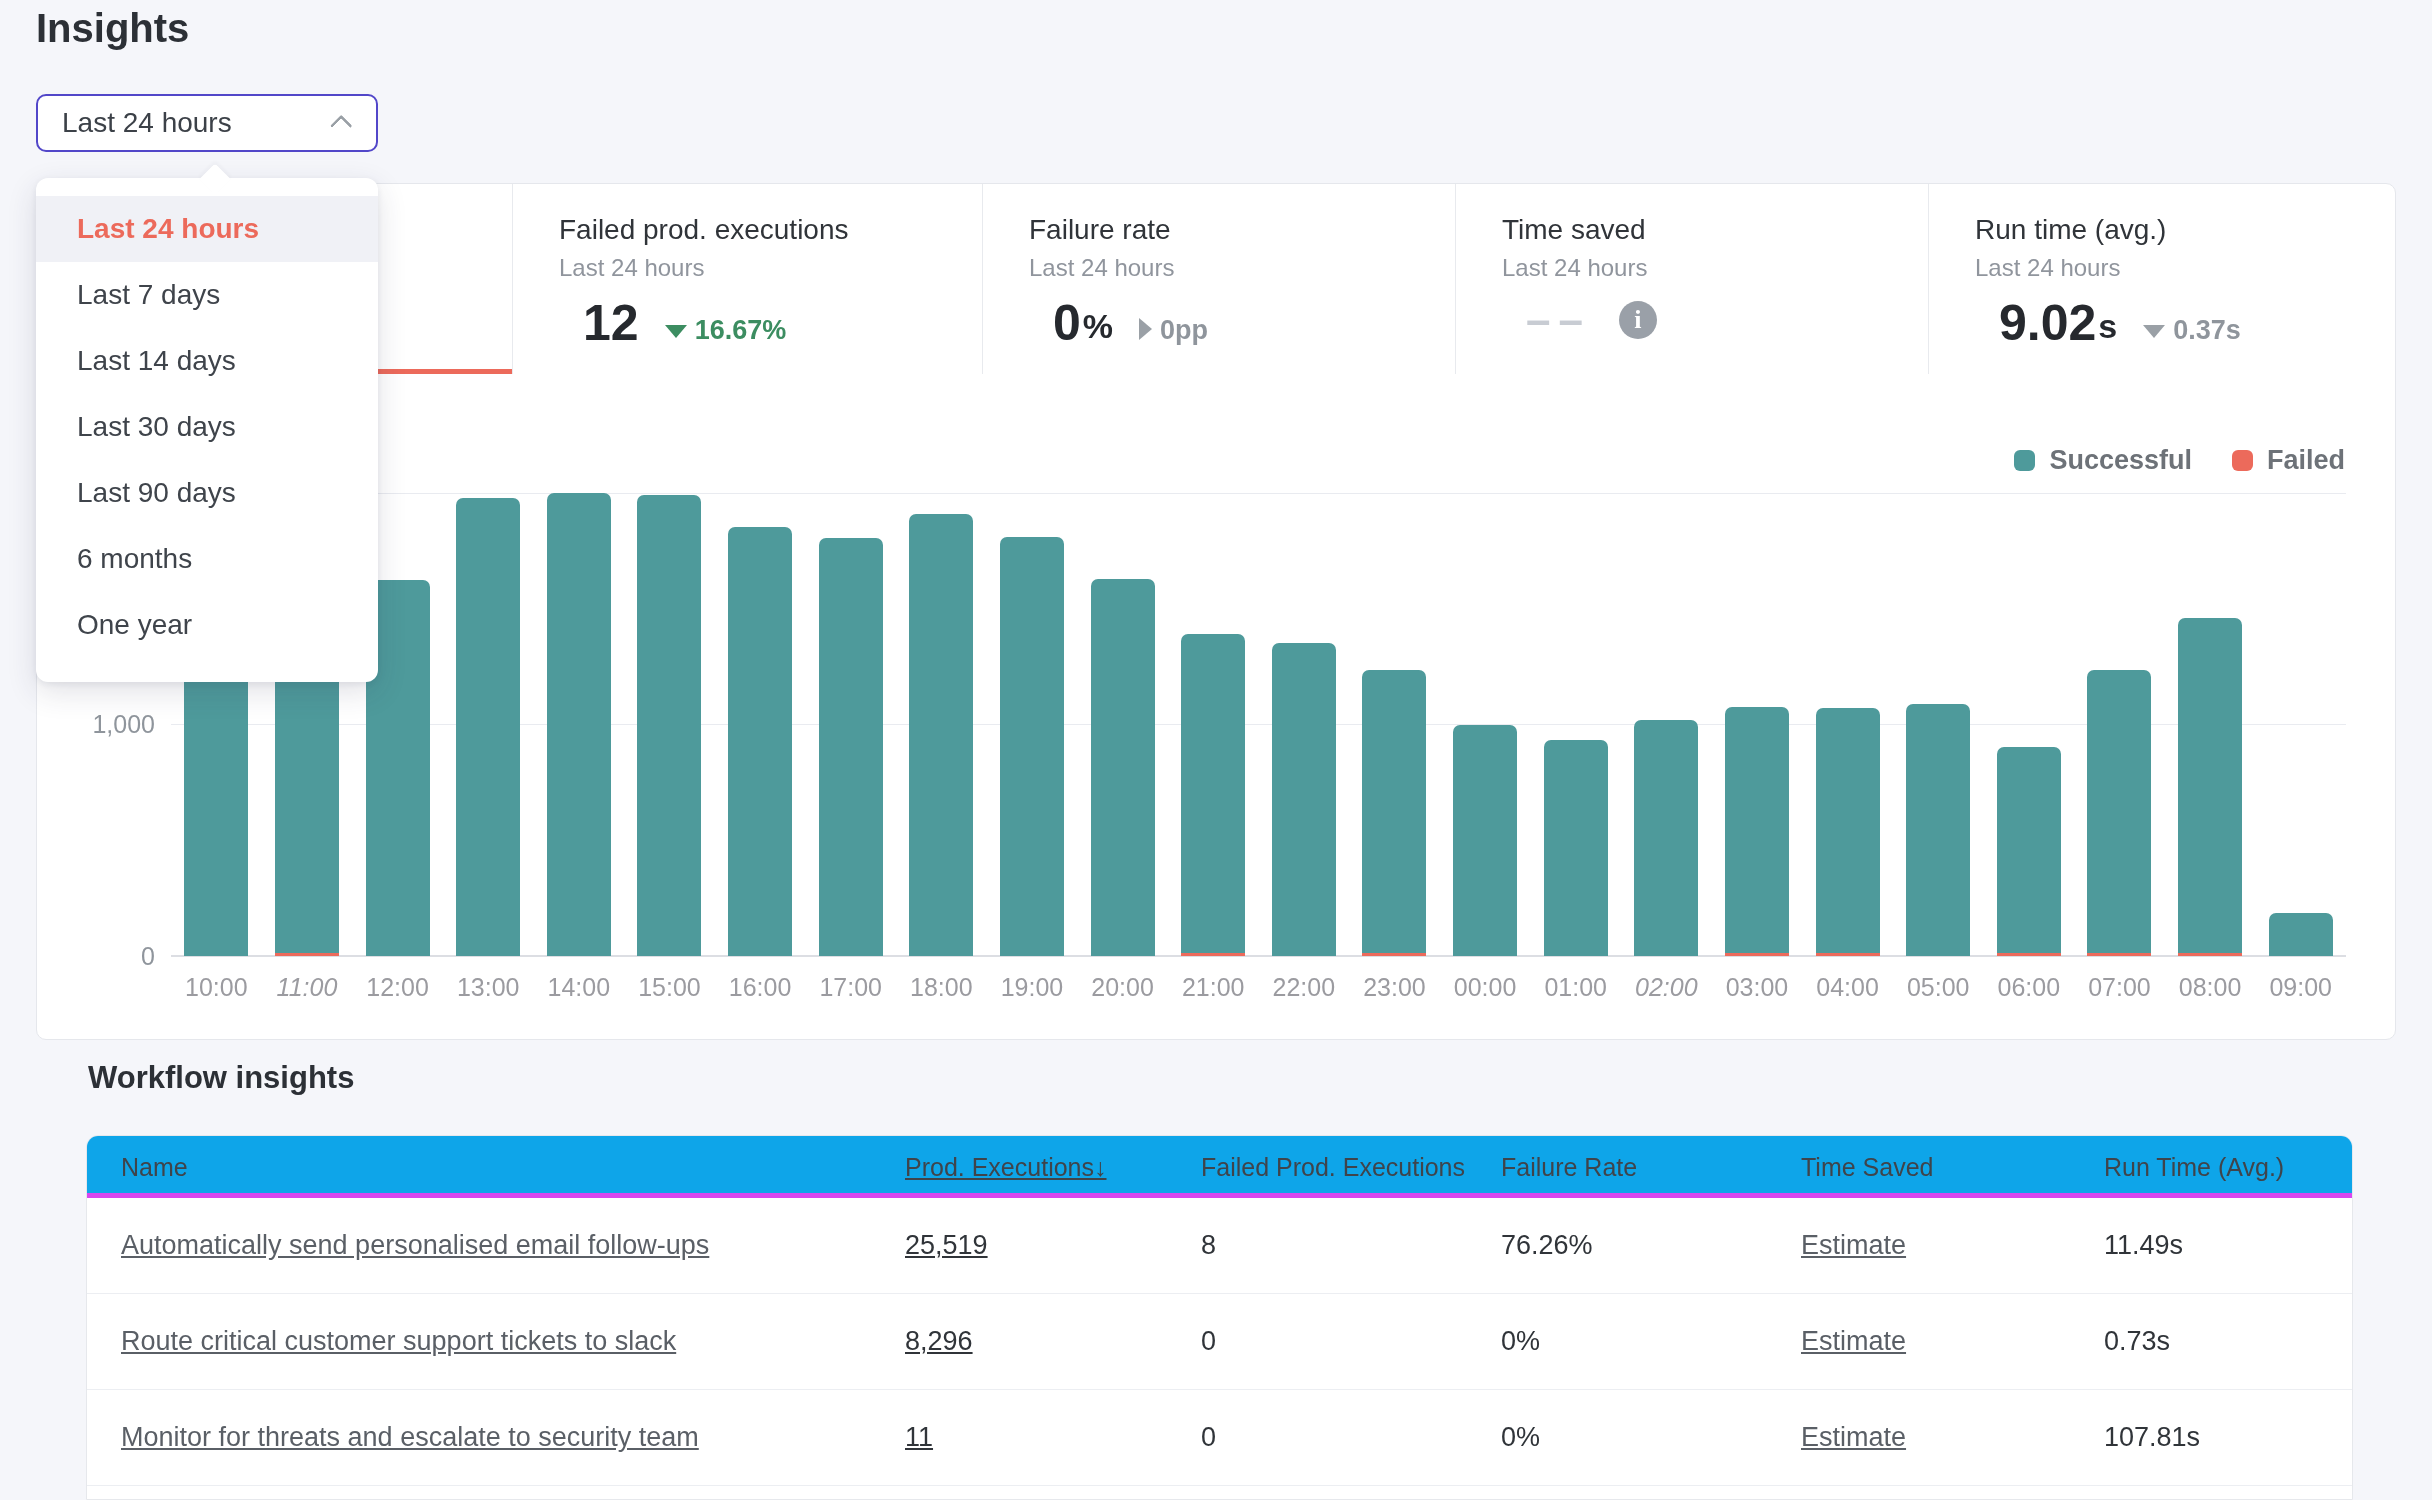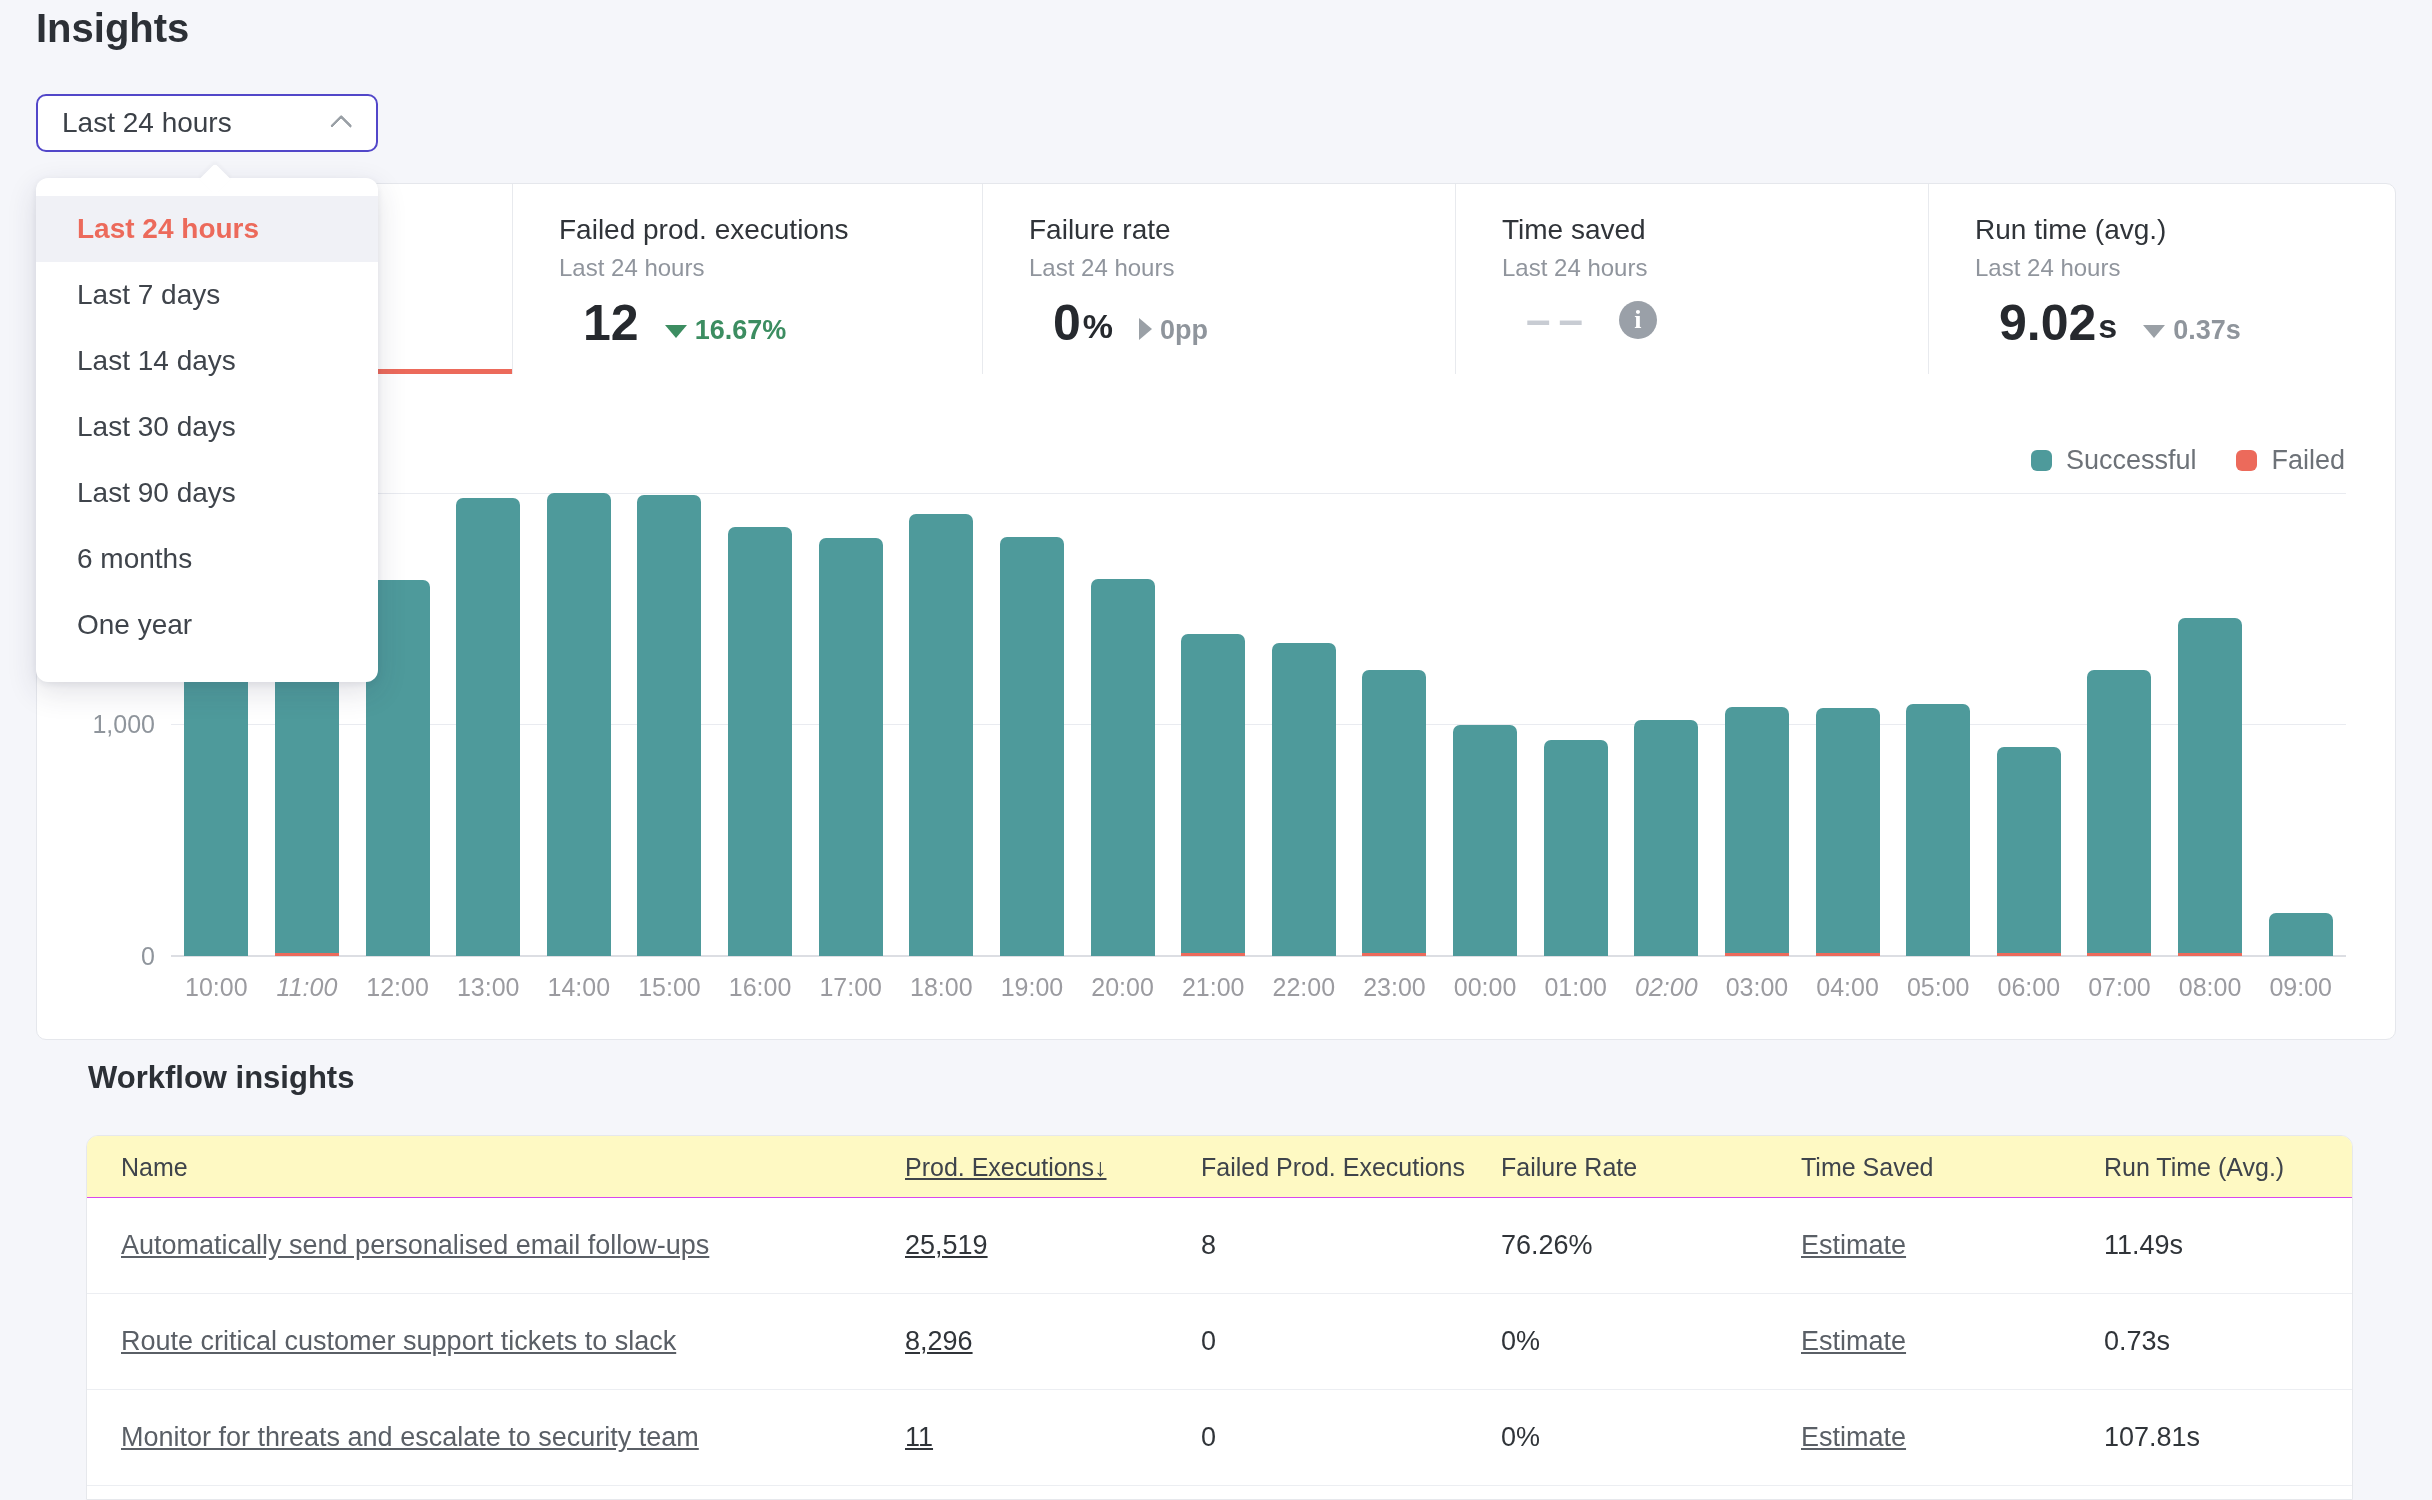--- a/index.html
+++ b/index.html
@@ -43,40 +43,40 @@
   .tri-down-green { border-left:11px solid transparent; border-right:11px solid transparent; border-top:13px solid #3c8d61; margin-bottom:10px; }
   .tri-down-gray  { border-left:11px solid transparent; border-right:11px solid transparent; border-top:13px solid #9aa0a6; margin-bottom:10px; }
   .tri-right-gray { border-top:11px solid transparent; border-bottom:11px solid transparent; border-left:13px solid #9aa0a6; margin-bottom:8px; }
   .info-circle { width:38px; height:38px; border-radius:50%; background:#9aa0a8; margin-left:28px; margin-bottom:3px;
     display:flex; align-items:center; justify-content:center; }
   .info-circle::after { content:"i"; color:#fff; font-size:26px; font-weight:700; font-family:"Liberation Serif", serif; }
 
   
   .chart { position:absolute; left:0; top:191px; width:2360px; height:666px; }
   .legend { position:absolute; top:70px; right:52px; display:flex; gap:40px; }
-  .legend-item { display:flex; align-items:center; gap:14px; cursor:pointer; }
+  .legend-item { display:flex; align-items:center; gap:14px; cursor:pointer;font-weight:bold; }
   .legend-swatch { width:21px; height:21px; border-radius:6px; }
   .legend-label { font-size:27px; color:#6d7278; }
   .gridline { position:absolute; left:134px; width:2175px; height:1px; background:#e9ebf0; }
   .gl-2000 { top:118px; } .gl-1000 { top:349px; }
   .baseline { position:absolute; left:134px; width:2175px; height:2px; top:580px; background:#dcdee3; }
   .ytick { position:absolute; left:0; width:118px; text-align:right; font-size:25px; color:#8f959c; line-height:30px; }
   .ytick-1000 { top:334px; } .ytick-0 { top:566px; }
   .bar-plot { position:absolute; left:134px; top:0; width:2175px; height:581px; }
   .bar { position:absolute; bottom:0; width:64px; display:flex; flex-direction:column; justify-content:flex-end; }
   .bar-s { background:#4e9a9b; border-radius:7px 7px 0 0; }
   .bar-f { background:#ec6a5b; }
   .x-axis { position:absolute; left:134px; top:598px; width:2175px; height:40px; }
   .xlab { position:absolute; width:90.625px; text-align:center; font-size:25px; color:#9b9ba0; }
 
   
   .section-title { position:absolute; left:88px; top:1060px; font-size:31px; font-weight:700; color:#2c3036; }
   .table-card { position:absolute; left:86px; top:1135px; width:2267px; height:365px; background:#fff;
     border:1px solid #e6e8ec; border-radius:12px 12px 0 0; overflow:hidden; }
-  .thead { height:62px; background:#fef9c3; border-bottom:1px solid #d946ef; position:relative; }
+  .thead { height:62px; background:#0ea5e9; border-bottom:5px solid #d946ef; position:relative; }
   .th { position:absolute; top:0; line-height:62px; font-size:25px; color:#3f444b; font-weight:400; cursor:pointer; }
   .trow { height:96px; border-bottom:1px solid #eceef2; position:relative; }
   .td { position:absolute; top:0; line-height:95px; font-size:27px; color:#303439; white-space:nowrap; }
   .c-name { left:34px; } .c-prod { left:818px;text-decoration:underline; } .c-failed { left:1114px; }
   .c-rate { left:1414px; } .c-saved { left:1714px; } .c-run { left:2017px; }
   .link { color:#5a5f66; text-decoration:underline; cursor:pointer; }
   .sort-arrow { font-size:25px; color:#3f444b; }
 </style>
 </head>
 <body>

